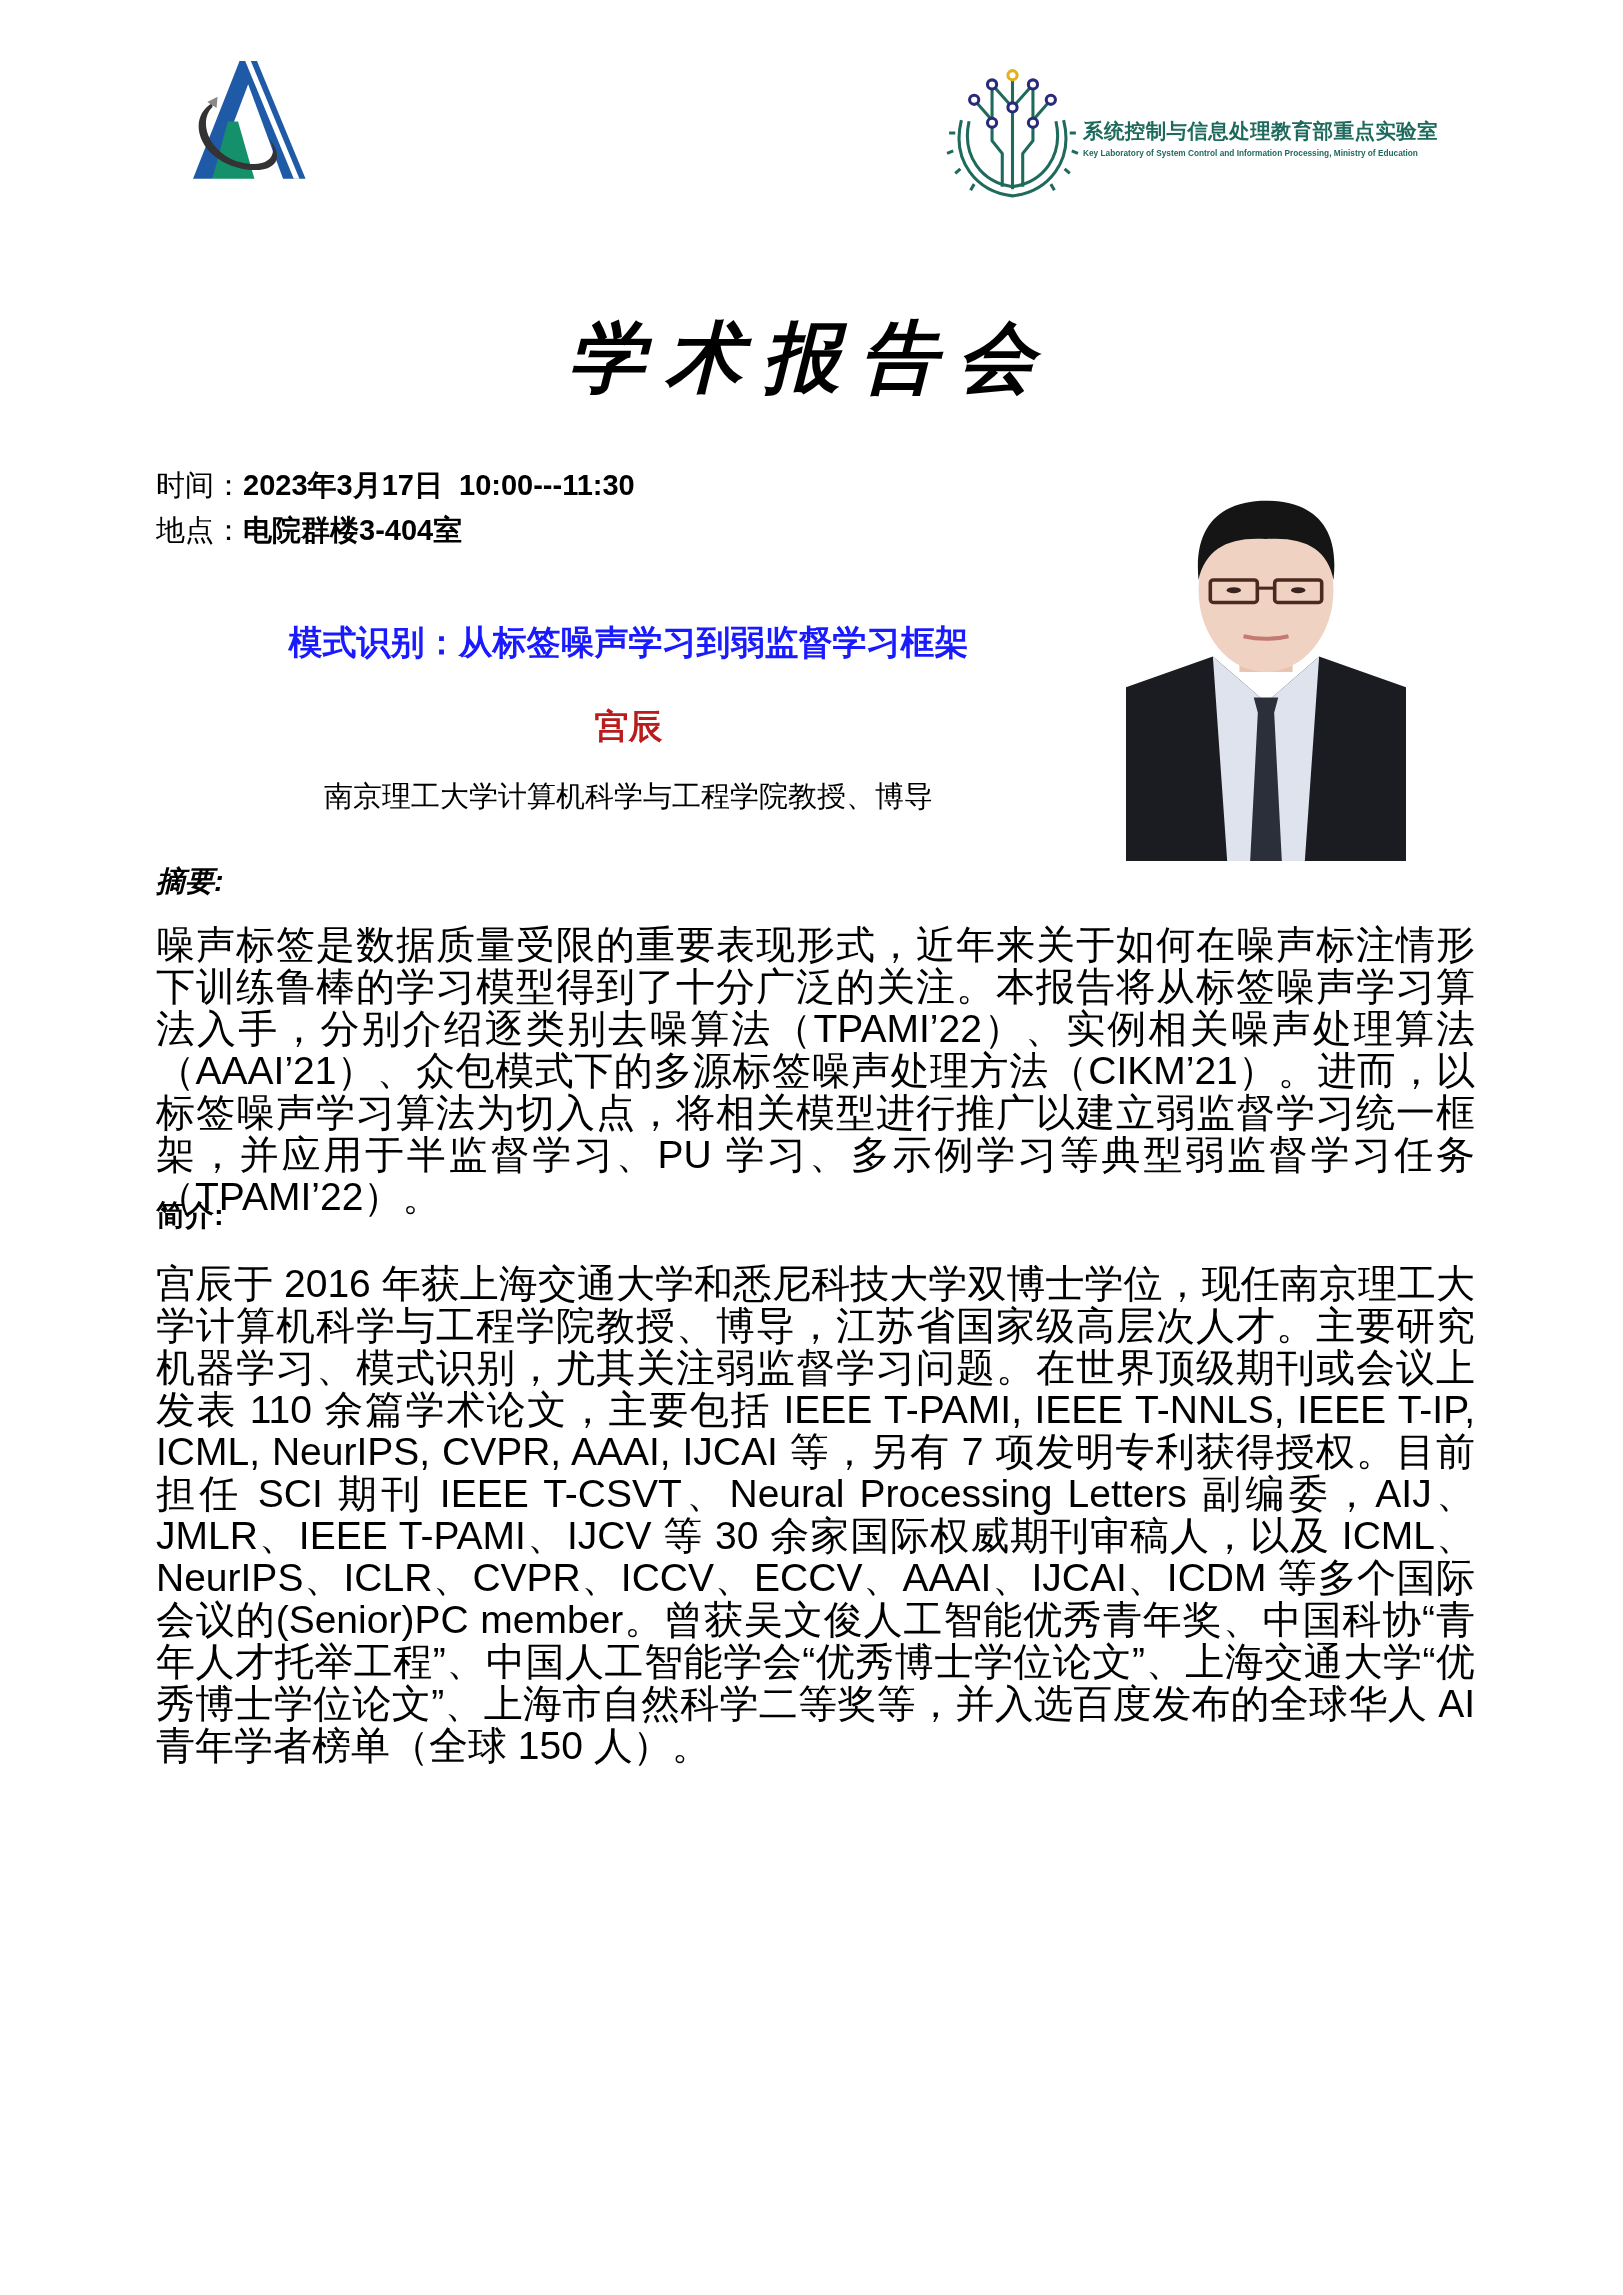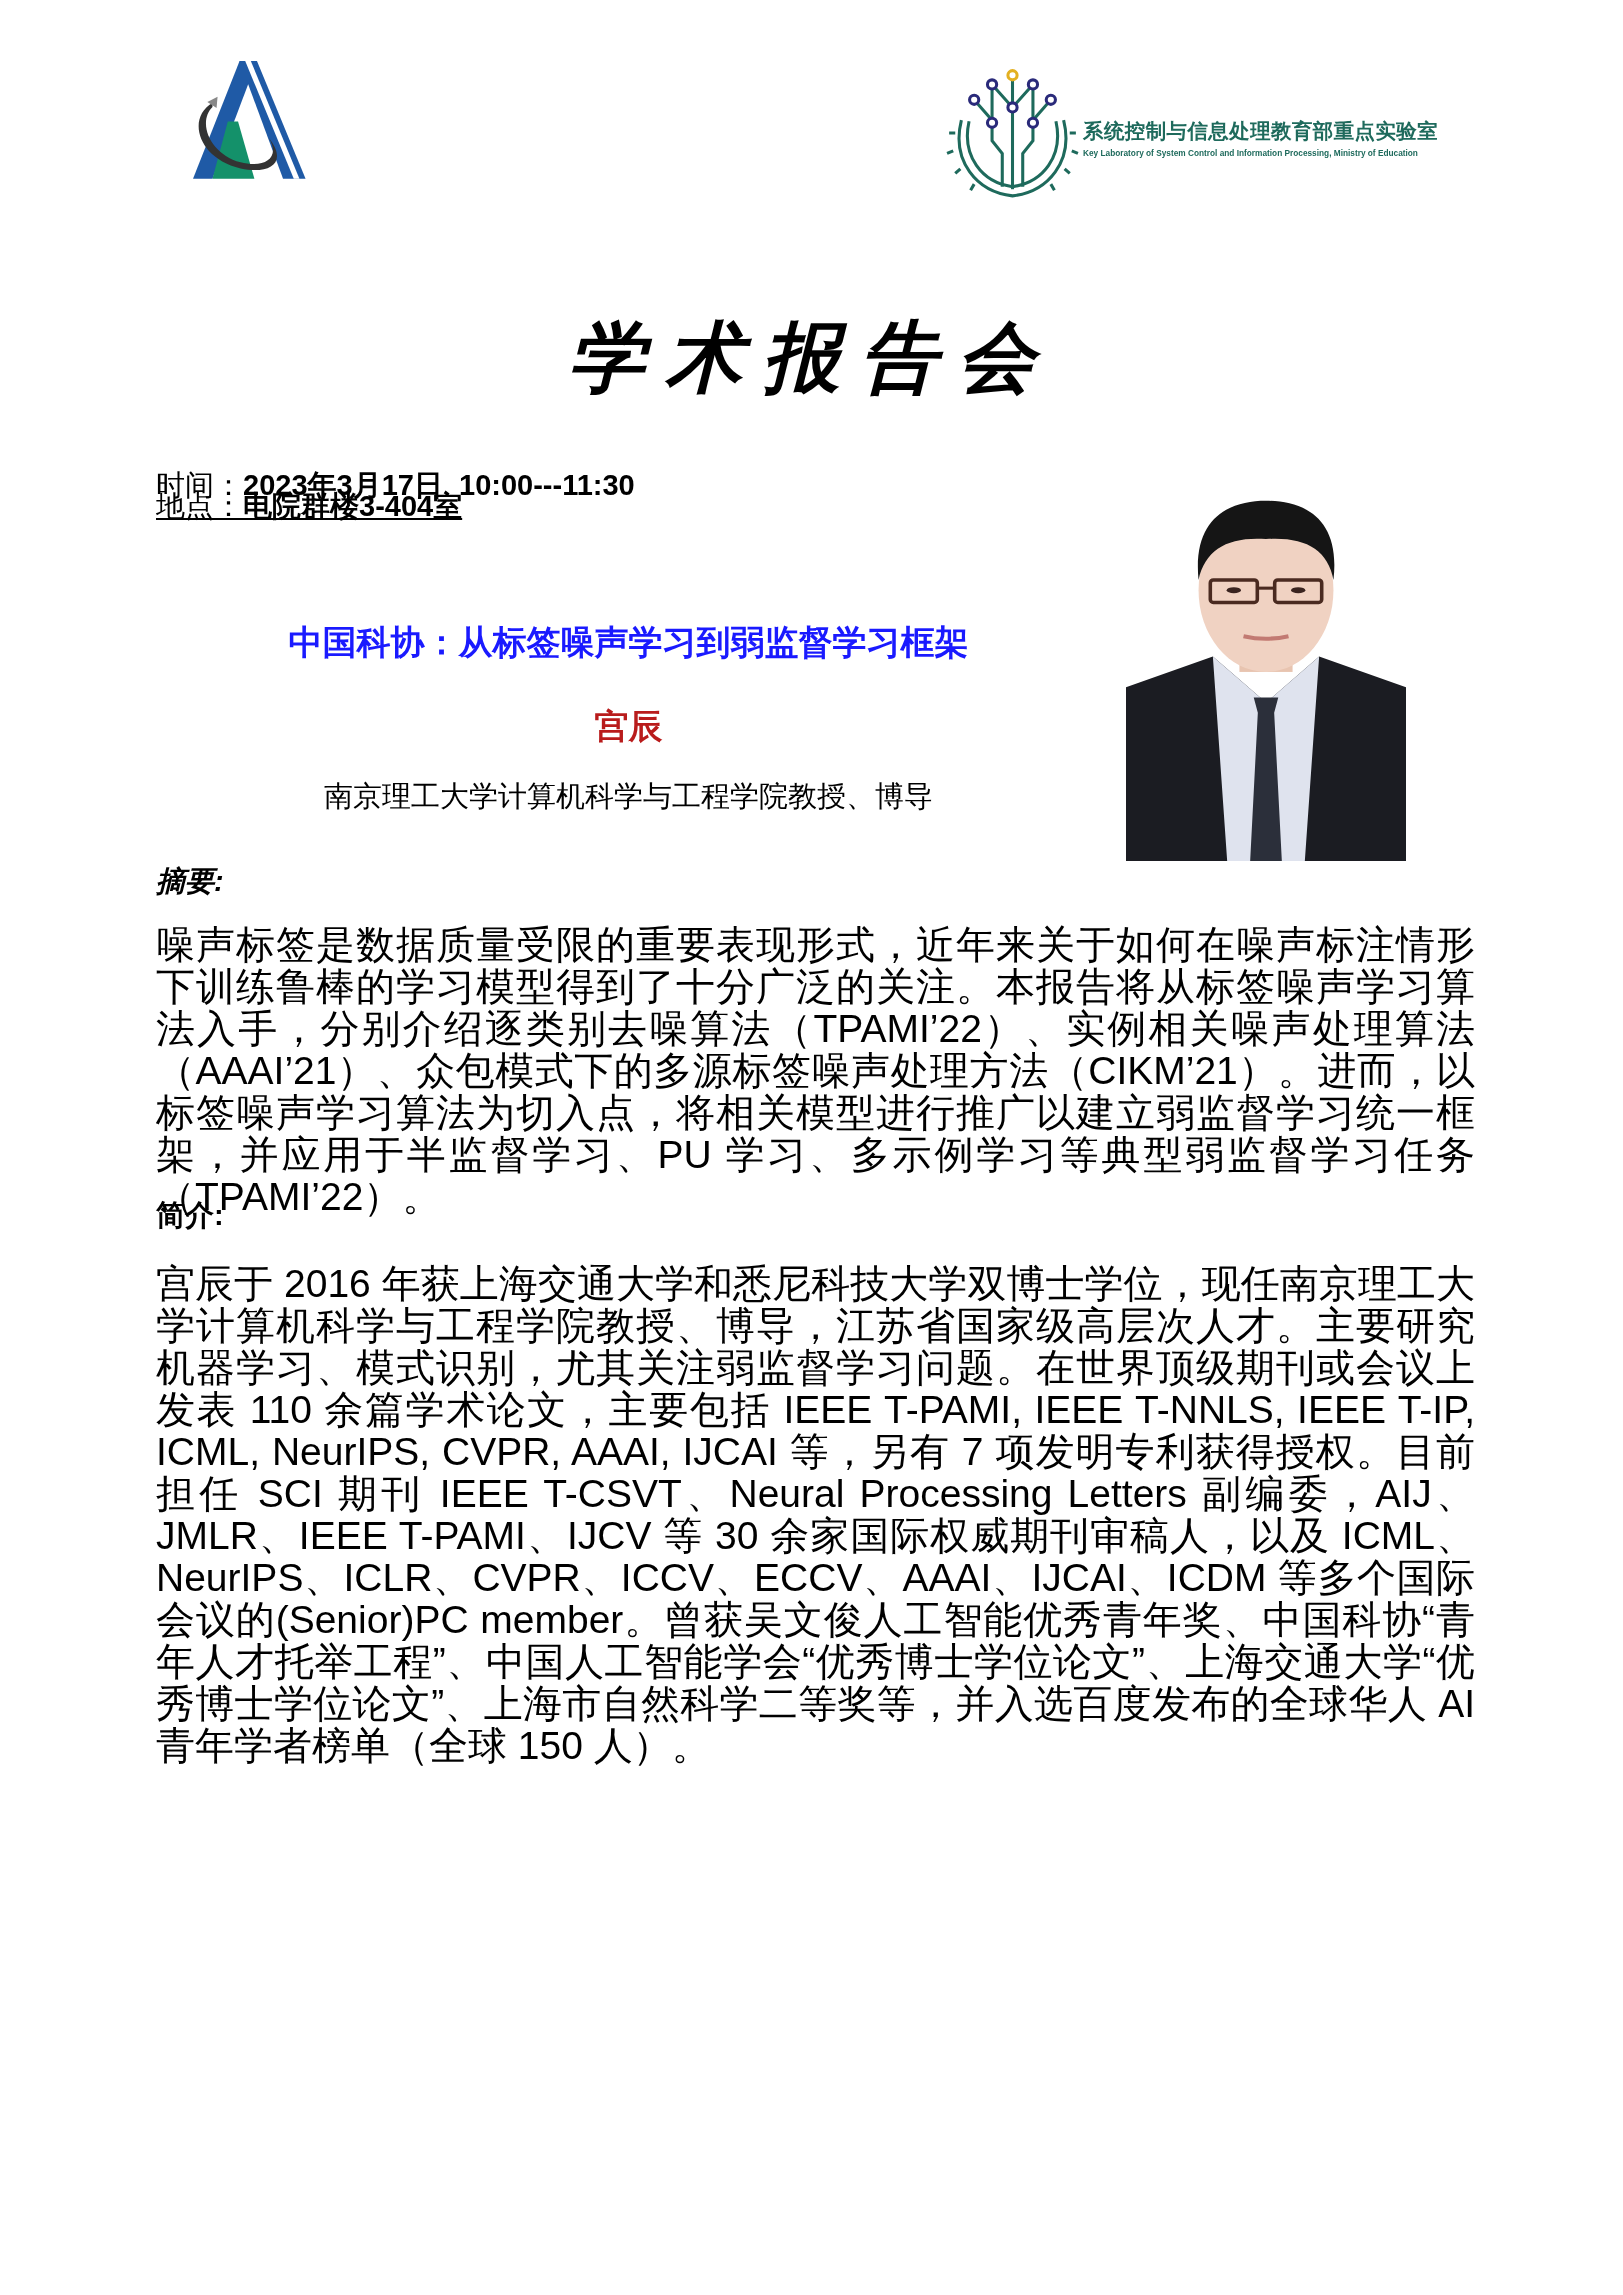--- a/index.html
+++ b/index.html
@@ -21,21 +21,21 @@
   .logo-right .txt { position: absolute; left: 137px; top: 57px; color: #1e6a5c; font-family: "Liberation Sans", sans-serif; font-weight: bold; white-space: nowrap; line-height: 1; }
   .logo-right .cn { font-size: 20.4px; letter-spacing: 0.5px; }
   .logo-right .en { font-size: 9px; margin-top: 7.2px; transform: scaleX(0.92); transform-origin: left; }
 
   
   .main-title { left: 0; width: 1623px; top: 307px; text-align: center; font-family: "DejaVu Serif", serif; font-size: 77px; font-weight: bold; letter-spacing: 20.4px; font-style: italic; }
 
   
   .info { left: 156px; font-family: "Liberation Sans", sans-serif; font-weight: bold; font-size: 29px; line-height: 1; }
   .info-time { top: 471px; }
-  .info-place { top: 492px; text-decoration: underline; }
+  .info-place { top: 516px; }
   .info .lbl { font-weight: normal; }
 
   
   .photo { left: 1126px; top: 488px; width: 280px; height: 373px; background: #fff; overflow: hidden; }
 
   
   .talk-title { left: 199px; width: 859px; top: 625px; text-align: center; color: #1a1aff; font-family: "Liberation Sans", sans-serif; font-weight: bold; font-size: 34px; line-height: 1; }
   .speaker-name { left: 199px; width: 859px; top: 709px; text-align: center; color: #b91c1c; font-family: "Liberation Sans", sans-serif; font-weight: bold; font-size: 34px; line-height: 1; }
   .affiliation { left: 199px; width: 859px; top: 782px; text-align: center; font-family: "Liberation Sans", sans-serif; font-size: 29px; line-height: 1; }
 
@@ -122,21 +122,21 @@
     <rect x="165" y="180" width="92" height="44" rx="6" fill="none" stroke="#4a2a20" stroke-width="7"></rect>
     <rect x="291" y="180" width="92" height="44" rx="6" fill="none" stroke="#4a2a20" stroke-width="7"></rect>
     <line x1="257" y1="196" x2="291" y2="196" stroke="#4a2a20" stroke-width="6"></line>
     <ellipse cx="211" cy="200" rx="14" ry="6" fill="#3a2420"></ellipse>
     <ellipse cx="337" cy="200" rx="14" ry="6" fill="#3a2420"></ellipse>
 
     <path d="M230,290 Q274,300 318,290" stroke="#c27a72" stroke-width="8" fill="none"></path>
   </svg>
 </div>
 
-<div class="abs talk-title">中国科协：从标签噪声学习到弱监督学习框架</div>
+<div class="abs talk-title">模式识别：从标签噪声学习到弱监督学习框架</div>
 <div class="abs speaker-name">宫辰</div>
 <div class="abs affiliation">南京理工大学计算机科学与工程学院教授、博导</div>
 
 <div class="abs sec-h sec-abstract">摘要:</div>
 <div class="abs para para-abstract">噪声标签是数据质量受限的重要表现形式，近年来关于如何在噪声标注情形下训练鲁棒的学习模型得到了十分广泛的关注。本报告将从标签噪声学习算法入手，分别介绍逐类别去噪算法（TPAMI’22）、实例相关噪声处理算法（AAAI’21）、众包模式下的多源标签噪声处理方法（CIKM’21）。进而，以标签噪声学习算法为切入点，将相关模型进行推广以建立弱监督学习统一框架，并应用于半监督学习、PU 学习、多示例学习等典型弱监督学习任务（TPAMI’22）。</div>
 
 <div class="abs sec-h sec-bio">简介:</div>
 <div class="abs para para-bio">宫辰于 2016 年获上海交通大学和悉尼科技大学双博士学位，现任南京理工大学计算机科学与工程学院教授、博导，江苏省国家级高层次人才。主要研究机器学习、模式识别，尤其关注弱监督学习问题。在世界顶级期刊或会议上发表 110 余篇学术论文，主要包括 IEEE T-PAMI, IEEE T-NNLS, IEEE T-IP, ICML, NeurIPS, CVPR, AAAI, IJCAI 等，另有 7 项发明专利获得授权。目前担任 SCI 期刊 IEEE T-CSVT、Neural Processing Letters 副编委，AIJ、JMLR、IEEE T-PAMI、IJCV 等 30 余家国际权威期刊审稿人，以及 ICML、NeurIPS、ICLR、CVPR、ICCV、ECCV、AAAI、IJCAI、ICDM 等多个国际会议的(Senior)PC member。曾获吴文俊人工智能优秀青年奖、中国科协“青年人才托举工程”、中国人工智能学会“优秀博士学位论文”、上海交通大学“优秀博士学位论文”、上海市自然科学二等奖等，并入选百度发布的全球华人 AI 青年学者榜单（全球 150 人）。</div>
 
 

